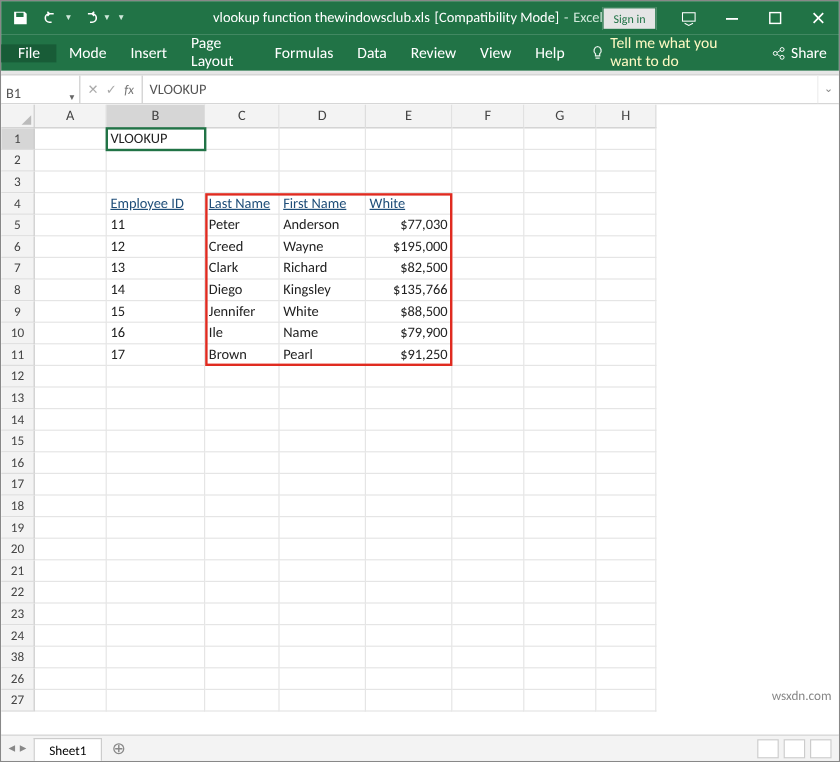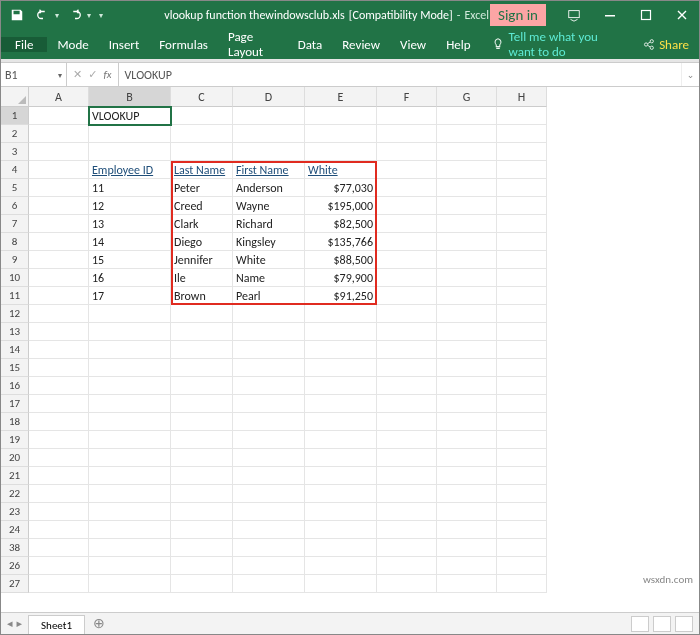--- a/index.html
+++ b/index.html
@@ -7,37 +7,37 @@
   .window { width: 700px; height: 635px; display: flex; flex-direction: column; border: 1px solid #888; }
   
   
   .titlebar { height: 28px; background: #217346; display: flex; align-items: center; color: #fff; font-size: 12px; }
   .qat { display: flex; align-items: center; gap: 6px; padding: 0 6px; }
   .qat-btn { width: 20px; height: 20px; display: flex; align-items: center; justify-content: center; font-size: 12px; color: #fff; }
   .title-text { flex: 1; text-align: center; display: flex; justify-content: flex-end; gap: 4px; }
   .title-seg { font-size: 12px; }
   .title-seg.light { color: #d0e8da; }
   .win-controls { display: flex; align-items: center; gap: 2px; }
-  .signin { background: #fca5a5; color: #217346; font-size: 15px; padding: 2px 8px; border: 1px solid #217346; margin-right: 8px; }
+  .signin { background: #e5e5e5; color: #217346; font-size: 10px; padding: 2px 8px; border: 1px solid #217346; margin-right: 8px; }
   .wc-btn { width: 34px; height: 28px; display:flex;align-items:center;justify-content:center;color:#fff;font-size:12px; }
 
   
   .ribbon { height: 30px; background: #217346; display: flex; align-items: center; color: #fff; font-size: 13px; }
   .file-tab { background: #185c37; padding: 0 14px; display:flex;align-items:center;font-size:13px; }
   .rtab { padding: 0 10px; display:flex;align-items:center;font-size:13px; }
   .ribbon-spacer { flex: 1; }
-  .tell-me { display:flex;align-items:center;gap:4px;padding:0 10px;font-size:13px;color:#5eead4; }
-  .share { display:flex;align-items:center;gap:4px;padding:0 10px;font-size:13px;color:#fde047; }
+  .tell-me { display:flex;align-items:center;gap:4px;padding:0 10px;font-size:13px;color:#fef9c3; }
+  .share { display:flex;align-items:center;gap:4px;padding:0 10px;font-size:13px;color:#ffffff; }
 
   
   .ribbon-edge { height: 4px; background: #e6e6e6; border-bottom: 1px solid #ccc; }
 
   
   .formula-row { height: 24px; display:flex; align-items:stretch; border-bottom:1px solid #ccc; font-size:12px; color:#555; background:#fff; }
-  .name-box { width: 66px; border-right:1px solid #ccc; display:flex;align-items:center;justify-content:space-between;padding:0 4px; }
+  .name-box { width: 66px; border-right:1px solid #ccc; display:flex;align-items:flex-end;justify-content:space-between;padding:0 4px; }
   .nb-dd { font-size:8px; color:#666; }
   .fx-btns { display:flex;align-items:center;gap:6px;padding:0 6px;border-right:1px solid #ccc; color:#aaa; font-size:11px;}
   .fx { font-style: italic; color:#777; }
   .formula-input { flex:1; padding:0 6px; display:flex;align-items:center; }
   .formula-expand { width:18px;display:flex;align-items:center;justify-content:center;color:#888;font-size:9px;border-left:1px solid #eee; }
 
   
   .grid-wrap { flex:1; display:flex; overflow:hidden; position:relative; background:#fff; }
   .corner { width: 28px; height: 20px; background:#f3f3f3; border-right:1px solid #ccc; border-bottom:1px solid #ccc; position:relative; }
   .corner::after { content:""; position:absolute; right:2px; bottom:2px; width:0;height:0;border-left:8px solid transparent;border-bottom:8px solid #bbb; }
@@ -128,22 +128,22 @@
             <path d="M2 2l8 8M10 2l-8 8" stroke="#fff" stroke-width="1.4"></path>
           </svg>
       </div>
     </div>
   </div>
 
   <div class="ribbon">
     <div class="file-tab">File</div>
     <div class="rtab">Mode</div>
     <div class="rtab">Insert</div>
+    <div class="rtab">Page Layout</div>
     <div class="rtab">Formulas</div>
-    <div class="rtab">Page Layout</div>
     <div class="rtab">Data</div>
     <div class="rtab">Review</div>
     <div class="rtab">View</div>
     <div class="rtab">Help</div>
     <div class="ribbon-spacer"></div>
     <div class="tell-me">
       <span>
         <svg width="14" height="14" viewBox="0 0 16 16">
             <path fill="none" stroke="#e8f3ec" stroke-width="1.2" d="M8 2a4 4 0 00-2 7v2h4v-2a4 4 0 00-2-7zM6 13h4"></path>
           </svg>

